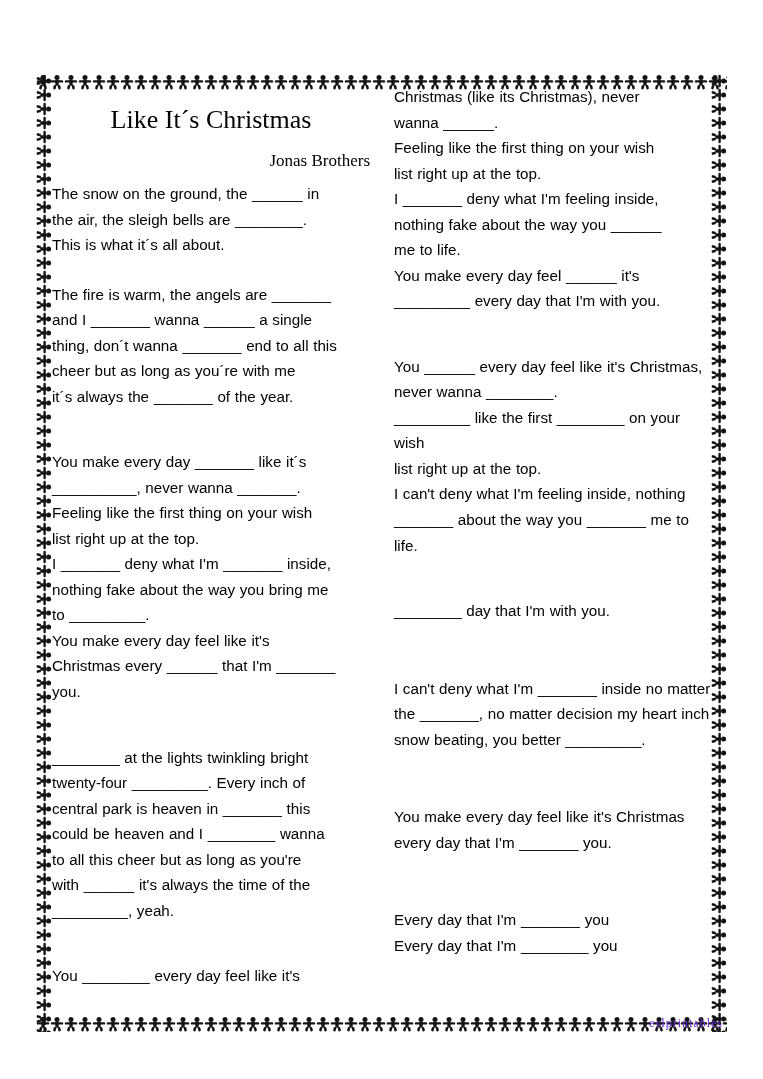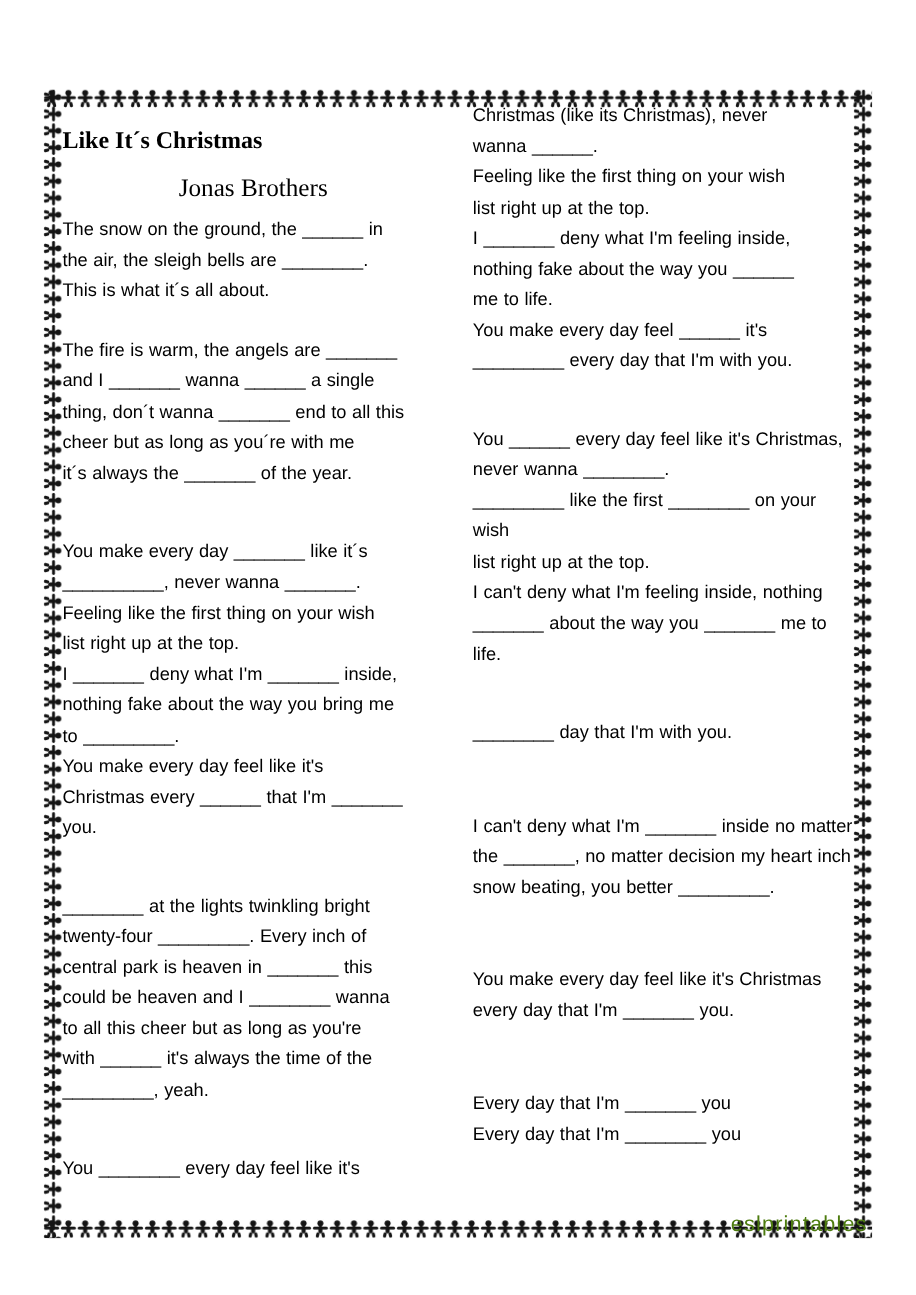--- a/index.html
+++ b/index.html
@@ -49,31 +49,31 @@
   }
   .column {
     width: 318px;
     box-sizing: border-box;
   }
   .column-left  { padding-top: 22px; }
   .column-right { padding-top: 0px;  }
 
   #song-title {
     font-family: "Liberation Serif", serif;
-    font-weight: bold;
-    font-size: 20px;
-    text-align: left;
+    font-weight: normal;
+    font-size: 26px;
+    text-align: center;
     letter-spacing: 0px;
     margin: 0 0 14px 0;
     line-height: 1.1;
   }
   #song-artist {
     font-family: "Liberation Serif", serif;
-    font-size: 21px;
-    text-align: center;
+    font-size: 17px;
+    text-align: right;
     margin: 16px 0 10px 0;
     line-height: 1.2;
   }
 
   .stanza {
     text-align: left;
     font-size: 15.2px;
     line-height: 1.68;
     margin: 0 0 24px 0;
     word-spacing: 0.4px;
@@ -81,24 +81,24 @@
   .stanza:last-child { margin-bottom: 0; }
   .stanza .line { display: block; white-space: pre-wrap; }
   .stanza-gap-lg { margin-bottom: 40px; }
   .stanza-gap-xl { margin-bottom: 52px; }
 
   
   #watermark {
     position: absolute;
     right: 40px;
     bottom: 48px;
-    font-size: 18px;
+    font-size: 12px;
     letter-spacing: 1px;
-    color: #4d7c0f;
-    font-family: Liberation Sans, sans-serif;
+    color: #6d28d9;
+    font-family: Liberation Serif, serif;
     user-select: none;
   }
 </style>
 </head>
 <body>
 
 <div id="worksheet-frame">
 
   <div class="border-edge edge-top">
     <svg width="691" height="16" viewBox="0 0 691 16" xmlns="http://www.w3.org/2000/svg" aria-hidden="true">

